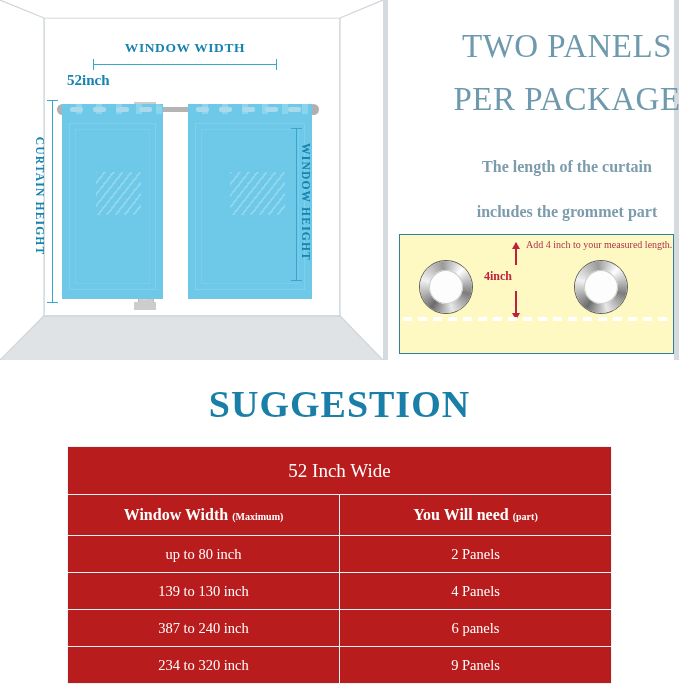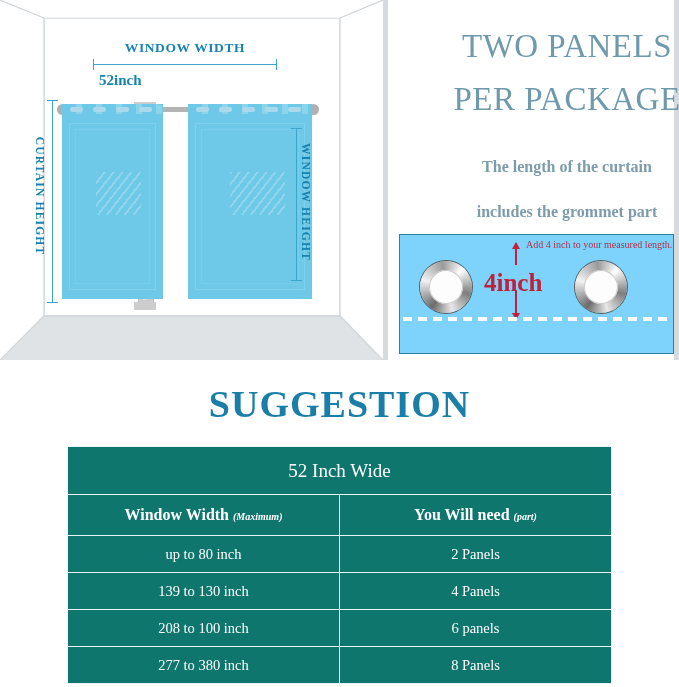--- a/index.html
+++ b/index.html
@@ -76,21 +76,21 @@
 
   
   .dim-ww-label{position:absolute;left:85px;top:40px;width:200px;text-align:center;
       font-size:13.5px;font-weight:bold;color:#1683b0;letter-spacing:.6px;font-family:"Liberation Serif",serif;}
   .dim-ww-line{position:absolute;left:93px;top:64px;width:184px;height:1px;background:#3aa6cc;}
   .dim-ww-cap{position:absolute;top:59px;width:1px;height:11px;background:#3aa6cc;}
   .dim-ww-cap.l{left:93px;}
   .dim-ww-cap.r{left:276px;}
 
   
-  .lbl-52{position:absolute;left:67px;top:72px;font-size:15px;font-weight:bold;color:#1683b0;font-family:"Liberation Serif",serif;margin-left:32px;}
+  .lbl-52{position:absolute;left:67px;top:72px;font-size:15px;font-weight:bold;color:#1683b0;font-family:"Liberation Serif",serif;}
 
   
   .dim-ch-line{position:absolute;left:52px;top:100px;width:1px;height:202px;background:#3aa6cc;}
   .dim-ch-cap{position:absolute;left:47px;width:11px;height:1px;background:#3aa6cc;}
   .dim-ch-cap.t{top:100px;}
   .dim-ch-cap.b{top:302px;}
   .dim-ch-label{position:absolute;left:-40px;top:190px;width:160px;text-align:center;
       transform:rotate(90deg);transform-origin:center center;
       font-size:11.5px;font-weight:bold;color:#1683b0;letter-spacing:1.2px;font-family:"Liberation Serif",serif;}
 
@@ -108,47 +108,47 @@
   .headline{position:absolute;left:0;width:286px;text-align:center;
       color:#6f9aae;font-size:33px;font-weight:normal;font-family:"Liberation Serif",serif;letter-spacing:.5px;}
   .headline.l1{top:28px;}
   .headline.l2{top:81px;}
   .subline{position:absolute;left:0;width:286px;text-align:center;color:#7d9cab;
       font-size:16px;font-weight:bold;font-family:"Liberation Serif",serif;}
   .subline.s1{top:158px;}
   .subline.s2{top:203px;}
 
   
-  .grom-box{position:absolute;left:399px;top:234px;width:275px;height:120px;background:#7dd3fc;border:1px solid #2f7f9e;box-sizing:border-box;}
+  .grom-box{position:absolute;left:399px;top:234px;width:275px;height:120px;background:#fef9c3;border:1px solid #2f7f9e;box-sizing:border-box;}
   .grommet{position:absolute;width:52px;height:52px;border-radius:50%;
       background:conic-gradient(from 215deg,#6b6b6b,#f2f2f2 20%,#9a9a9a 38%,#ffffff 52%,#7d7d7d 70%,#e8e8e8 86%,#6b6b6b);
       box-shadow:0 0 0 1px #5b5b5b;}
   .grommet::after{content:"";position:absolute;left:9px;top:9px;width:34px;height:34px;border-radius:50%;background:#fdfdfd;box-shadow:inset 0 0 0 1px #c9c9c9;}
   .grommet.g1{left:20px;top:26px;}
   .grommet.g2{left:175px;top:26px;}
   .dashed-line{position:absolute;left:3px;top:82px;width:268px;height:4px;
       background:repeating-linear-gradient(90deg,#ffffff 0px,#ffffff 9px,rgba(255,255,255,0) 9px,rgba(255,255,255,0) 15px);}
   .arrow-up{position:absolute;left:115px;top:8px;width:1.5px;height:22px;background:#c0203c;}
   .arrow-up::before{content:"";position:absolute;left:-3px;top:-1px;border-left:4px solid transparent;border-right:4px solid transparent;border-bottom:7px solid #c0203c;}
   .arrow-dn{position:absolute;left:115px;top:56px;width:1.5px;height:22px;background:#c0203c;}
   .arrow-dn::after{content:"";position:absolute;left:-3px;bottom:-7px;border-left:4px solid transparent;border-right:4px solid transparent;border-top:7px solid #c0203c;}
   .red-note{position:absolute;left:126px;top:4px;width:148px;color:#b03248;
       font-size:10px;line-height:11.5px;font-family:"Liberation Serif",serif;}
-  .lbl-4inch{position:absolute;left:84px;top:34px;color:#c0203c;font-size:25px;font-weight:bold;font-family:"Liberation Serif",serif;}
+  .lbl-4inch{position:absolute;left:84px;top:34px;color:#c0203c;font-size:12px;font-weight:bold;font-family:"Liberation Serif",serif;}
 
   
   .sugg-title{position:absolute;left:0;top:382px;width:679px;text-align:center;
       color:#1a7fa8;font-size:38px;font-weight:bold;font-family:"Liberation Serif",serif;letter-spacing:1px;}
 
   .table{position:absolute;left:67px;top:446px;width:545px;border-collapse:collapse;}
-  .table td{background:#0f766e;color:#ffffff;text-align:center;
+  .table td{background:#b91c1c;color:#ffffff;text-align:center;
       border:1px solid #e9f4f8;font-family:"Liberation Serif",serif;}
   .t-wide{height:45px;font-size:19px;}
   .t-head{height:38px;font-size:16px;font-weight:bold;}
-  .t-head .sm{font-size:10px;font-weight:bold;font-style:italic;}
+  .t-head .sm{font-size:10px;font-weight:bold;}
   .t-row{height:37px;font-size:14.5px;}
 </style>
 </head>
 <body>
 
 <div class="page">
 
   <div class="top-section">
 
     <div class="room">
@@ -264,23 +264,23 @@
       </tr>
       <tr class="t-row">
         <td>up to 80 inch</td>
         <td>2 Panels</td>
       </tr>
       <tr class="t-row">
         <td>139 to 130 inch</td>
         <td>4 Panels</td>
       </tr>
       <tr class="t-row">
-        <td>208 to 100 inch</td>
+        <td>387 to 240 inch</td>
         <td>6 panels</td>
       </tr>
       <tr class="t-row">
-        <td>277 to 380 inch</td>
-        <td>8 Panels</td>
+        <td>234 to 320 inch</td>
+        <td>9 Panels</td>
       </tr>
     </tbody>
   </table>
 
 </div>
 
 </body></html>

